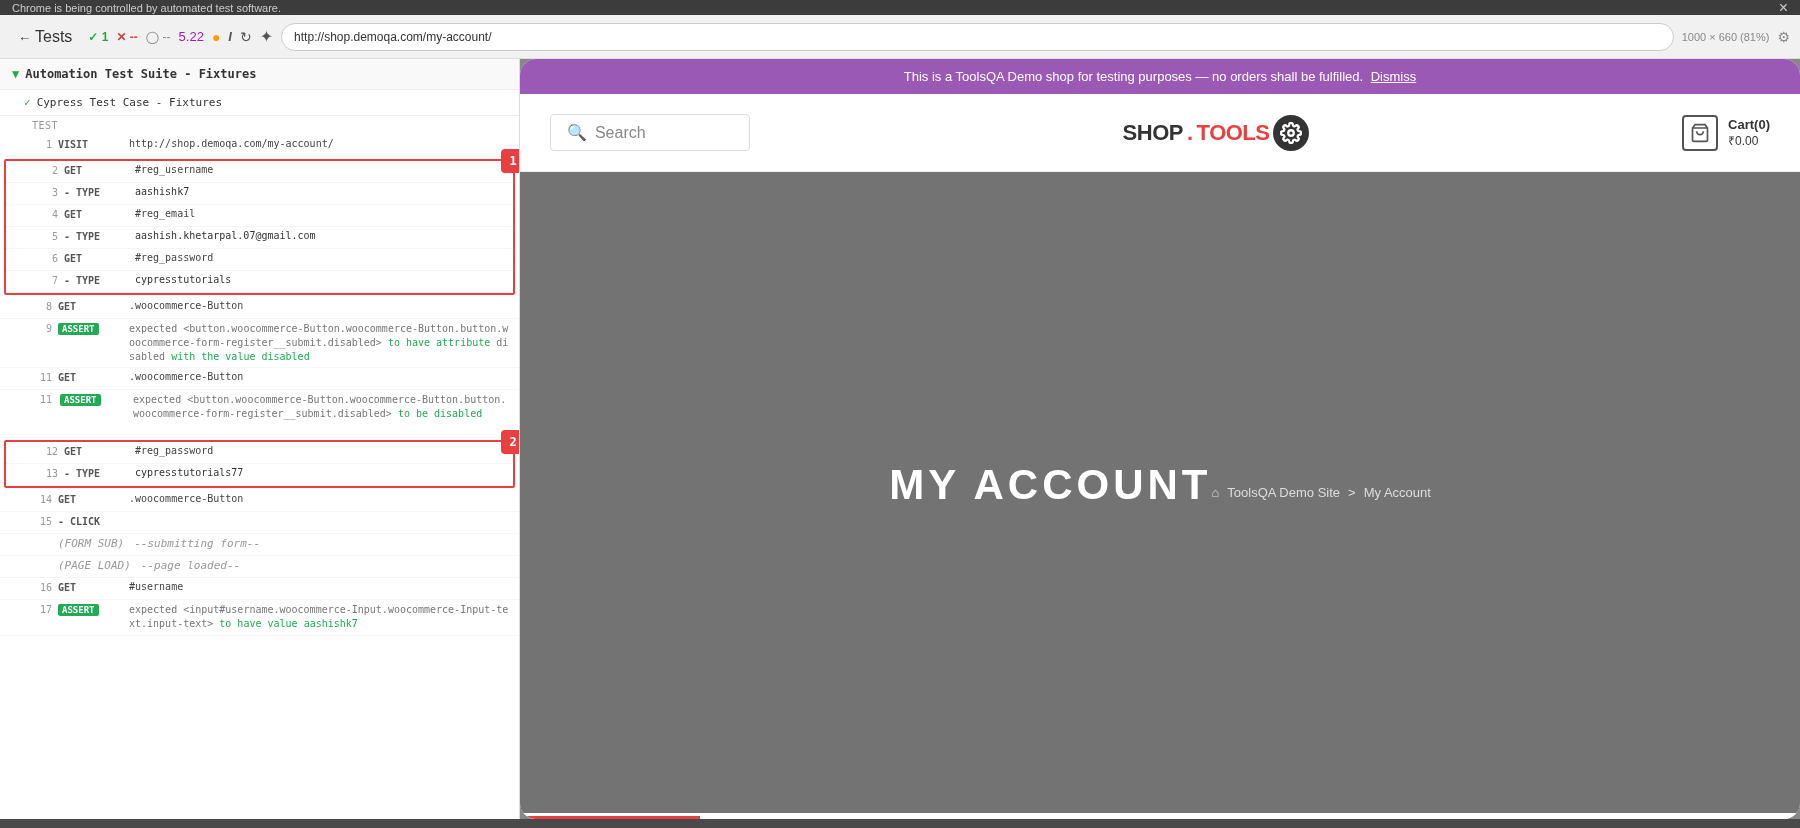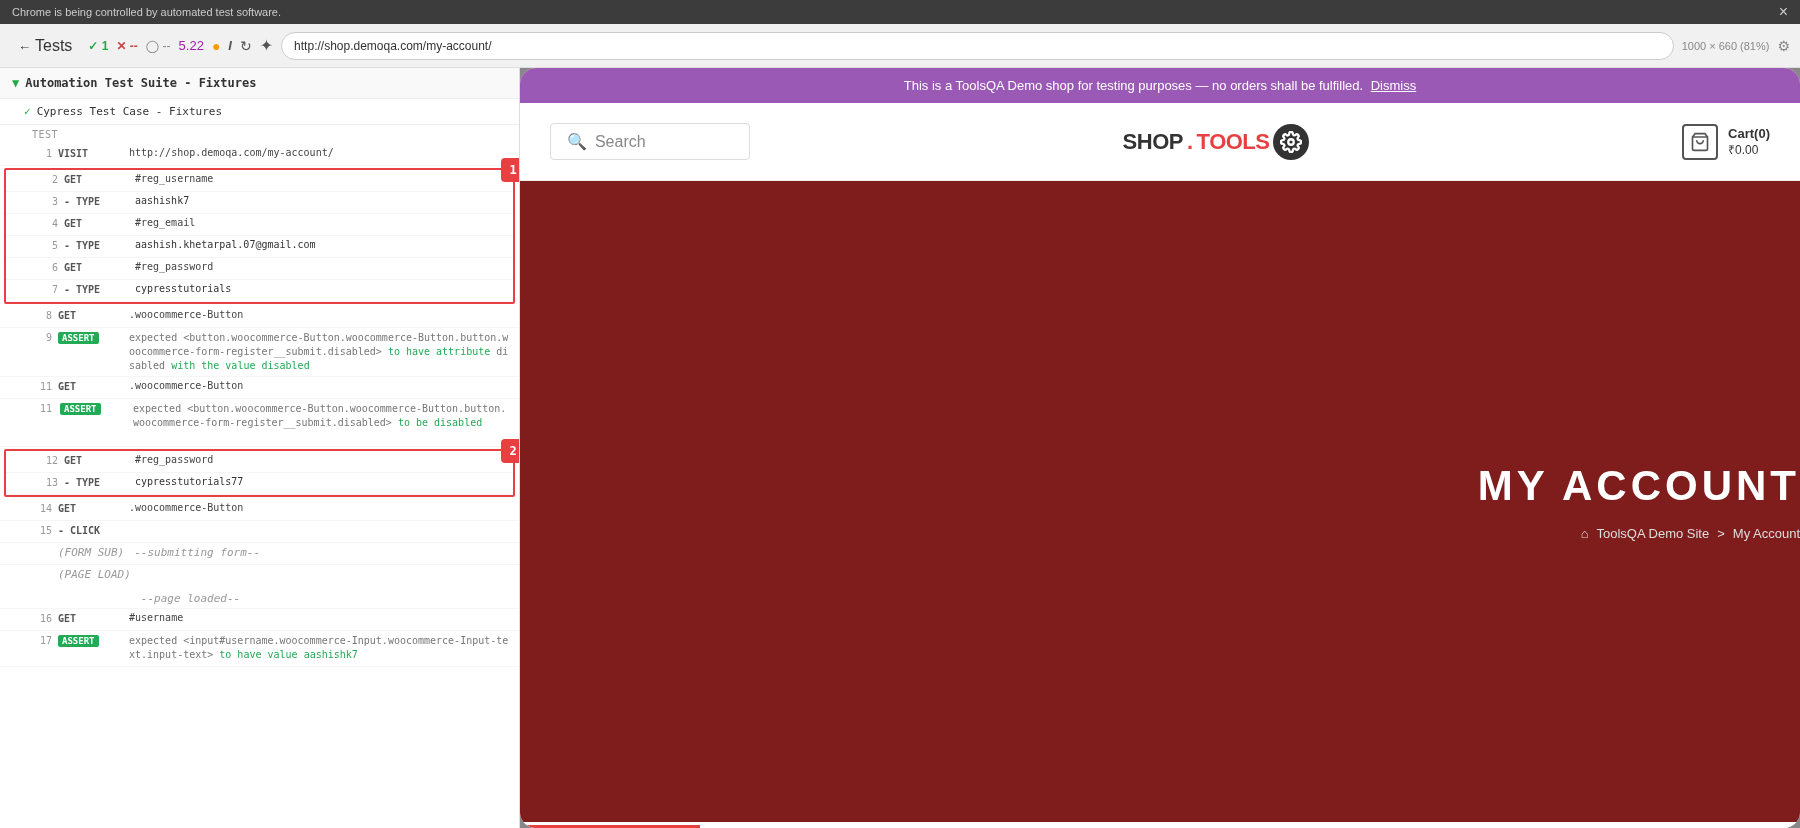--- a/index.html
+++ b/index.html
@@ -7,21 +7,21 @@
 
     
     .chrome-top-bar {
       background: #3c3c3c;
       color: #ccc;
       font-size: 11px;
       padding: 4px 12px;
       display: flex;
       align-items: center;
       justify-content: space-between;
-      height: 24px;
+      height: 15px;
     }
 
     .chrome-toolbar {
       background: #f1f1f1;
       height: 44px;
       display: flex;
       align-items: center;
       padding: 0 10px;
       gap: 8px;
       border-bottom: 1px solid #ddd;
@@ -257,25 +257,24 @@
       border: 2px solid #555;
       border-radius: 4px;
       display: flex;
       align-items: center;
       justify-content: center;
       font-size: 18px;
     }
 
     
     .hero-section {
-      background: #7f1d1d;
+      background: #737373;
       flex: 1;
       display: flex;
-      flex-direction: column;
-      align-items: flex-end;
+      align-items: center;
       justify-content: center;
       min-height: 300px;
       position: relative;
     }
 
     .hero-title {
       color: white;
       font-size: 42px;
       font-weight: 900;
       letter-spacing: 4px;
@@ -465,21 +464,21 @@
     </div>
 
     <div class="test-step">
       <span class="step-num"></span>
       <span class="step-italic">(FORM SUB)</span>
       <span class="step-italic" style="margin-left:4px;">--submitting form--</span>
     </div>
     <div class="test-step">
       <span class="step-num"></span>
       <span class="step-italic">(PAGE LOAD)</span>
-      <span class="step-italic" style="margin-left:4px;margin-top:24px;">--page loaded--</span>
+      <span class="step-italic" style="margin-left:4px;">--page loaded--</span>
     </div>
 
     <div class="test-step">
       <span class="step-num">16</span>
       <span class="step-cmd get">GET</span>
       <span class="step-value selector">#username</span>
     </div>
 
     <div class="test-step" style="align-items:flex-start; min-height: 36px;">
       <span class="step-num">17</span>

